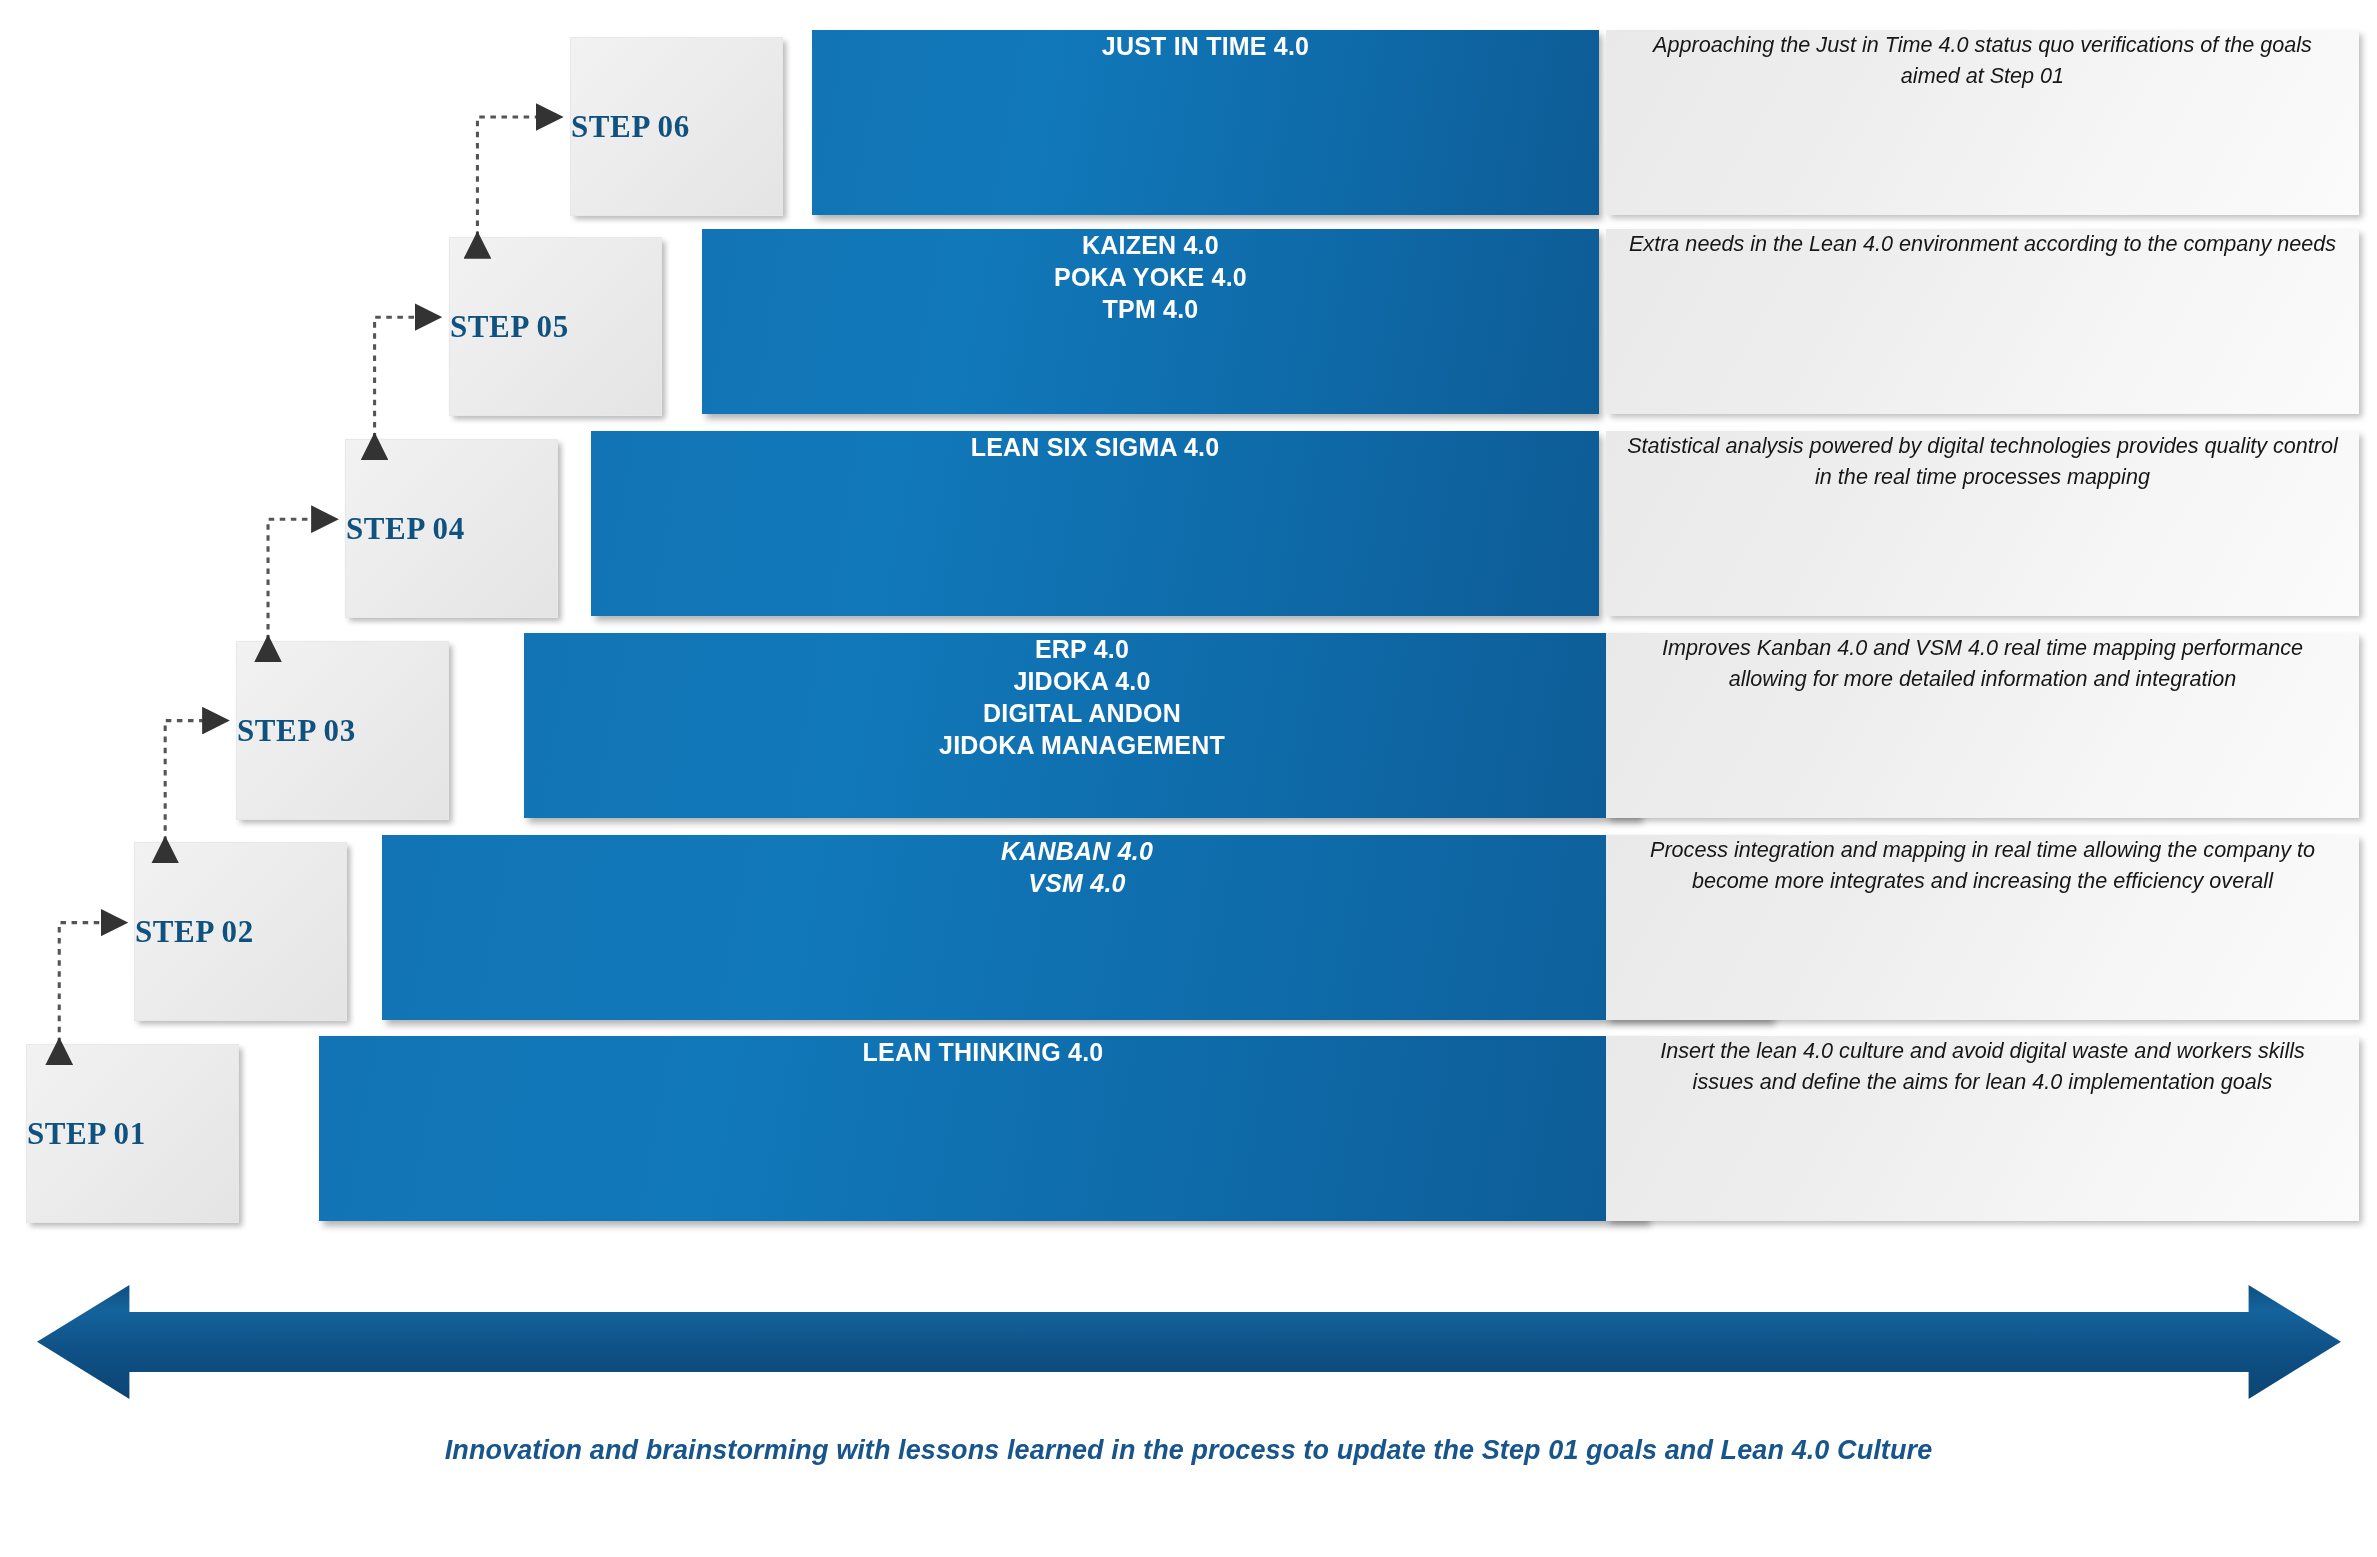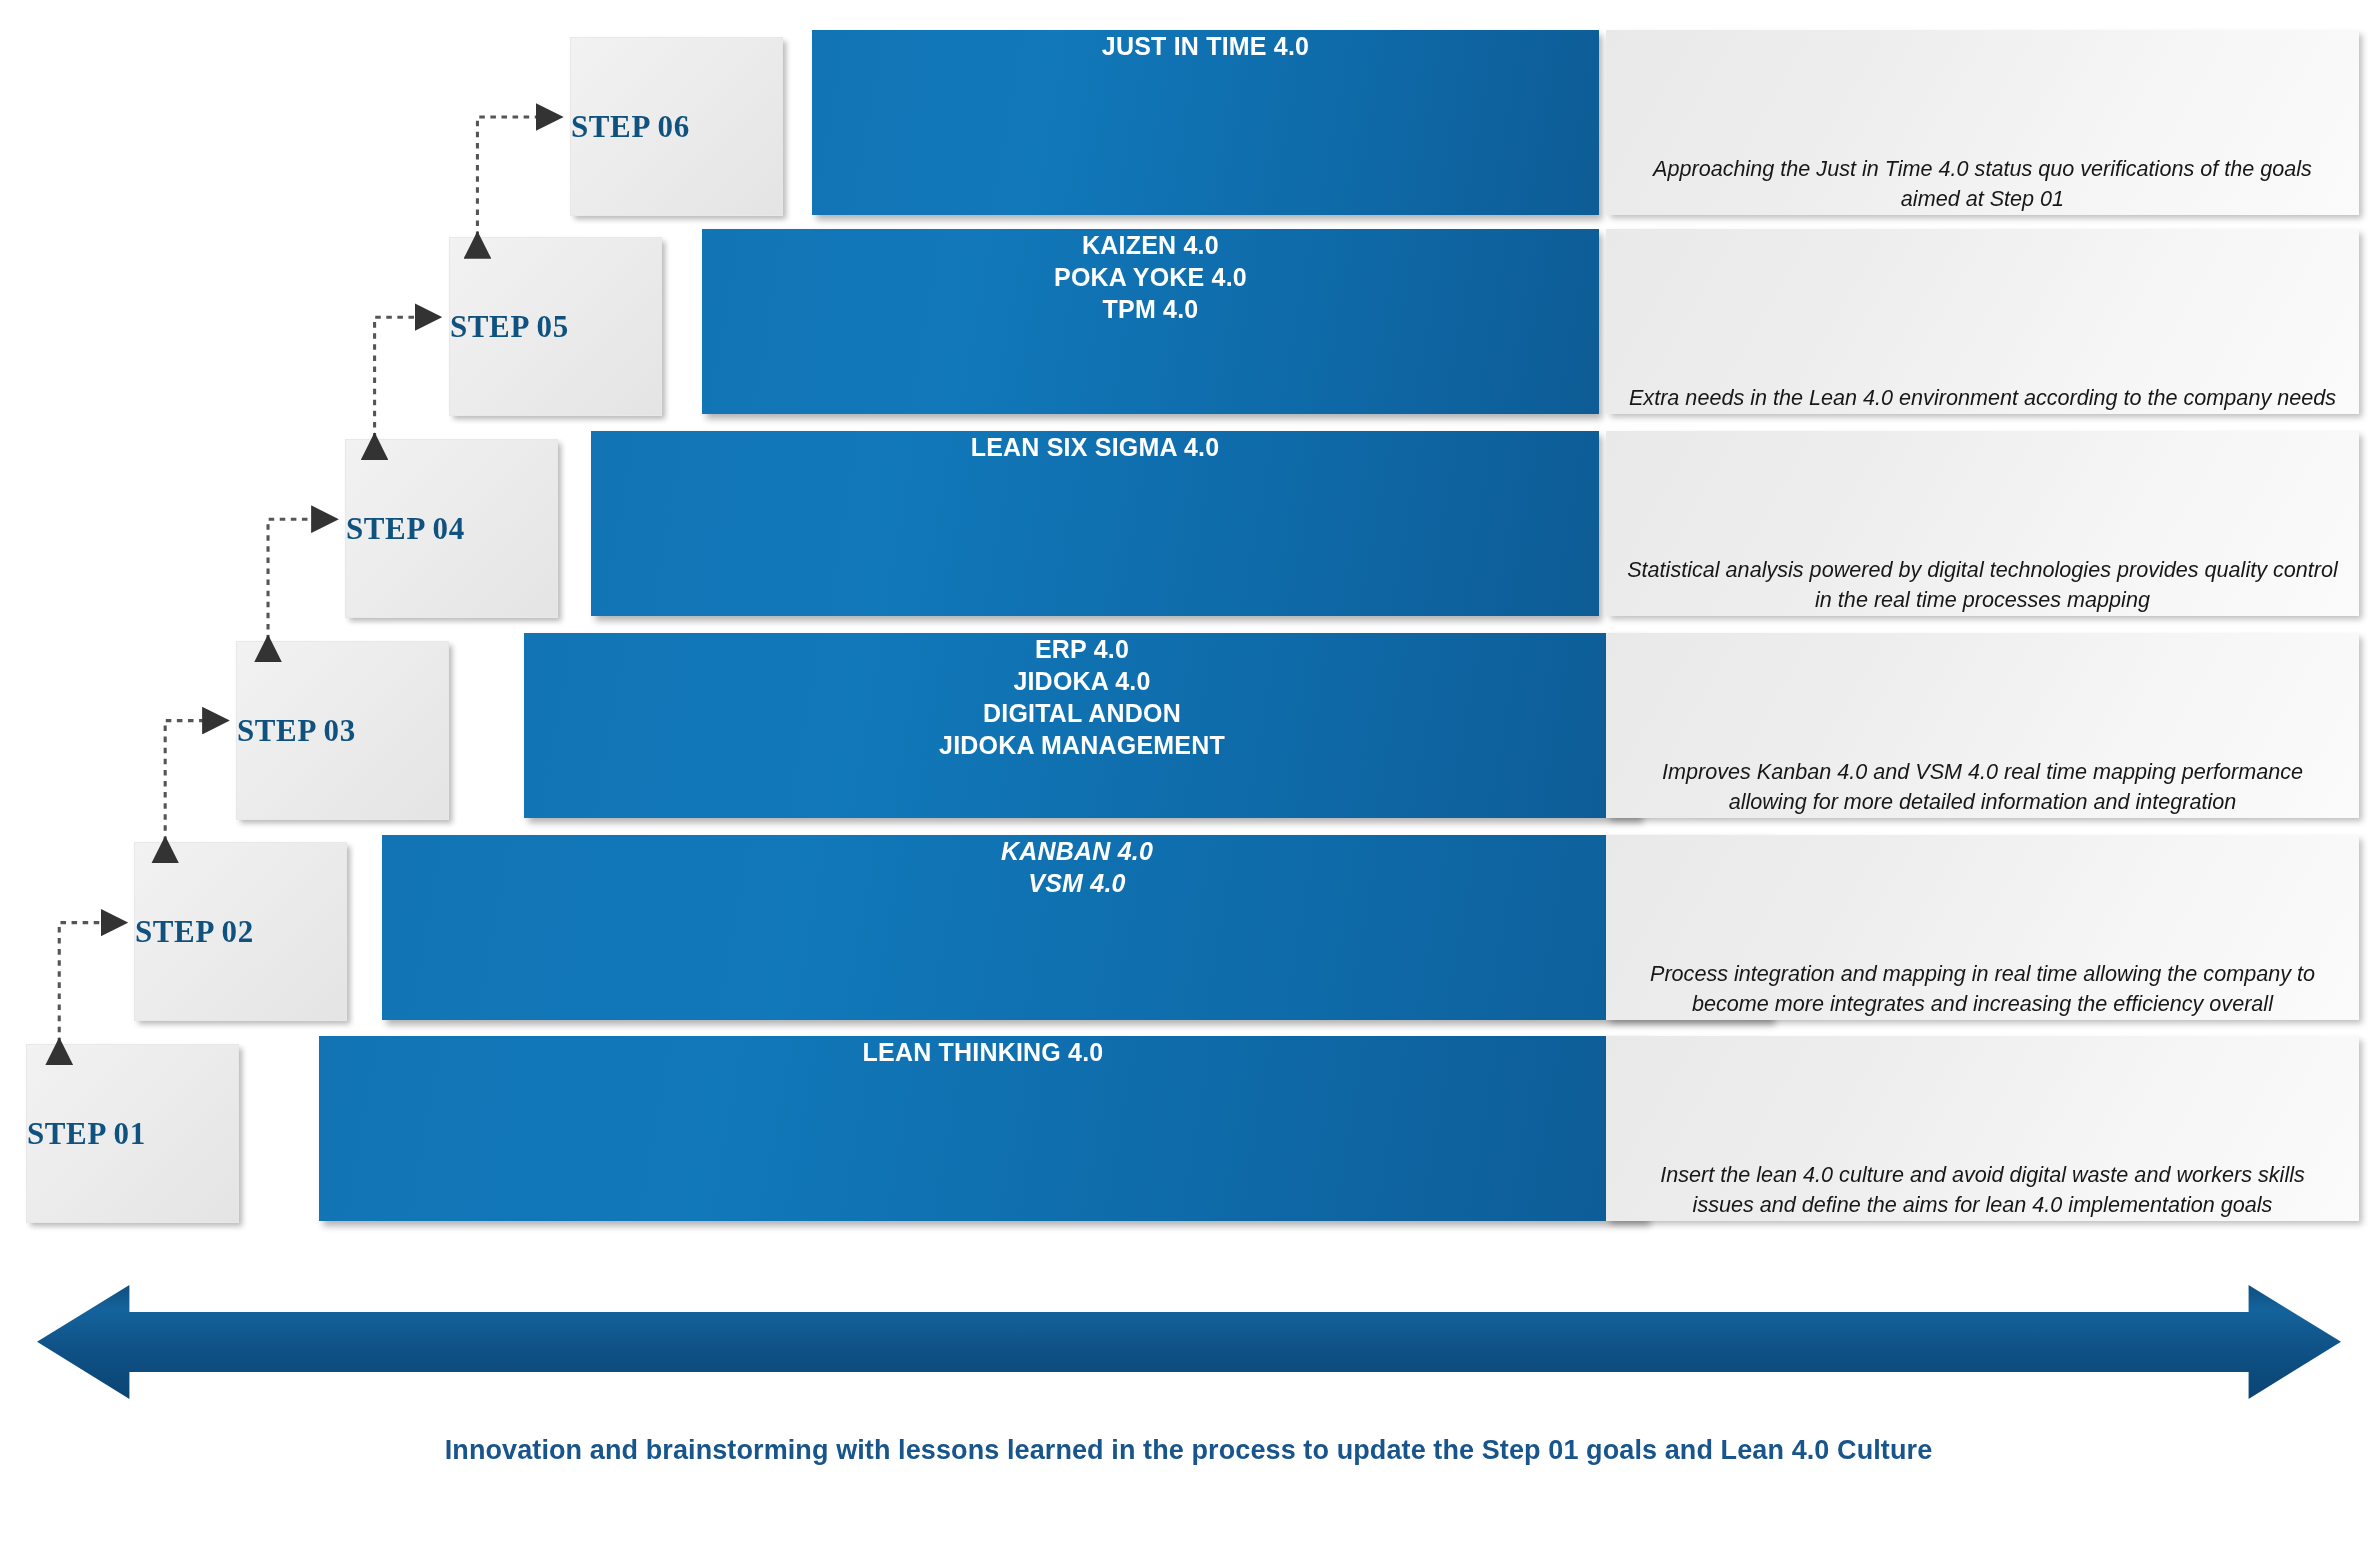--- a/index.html
+++ b/index.html
@@ -43,21 +43,21 @@
     text-align:center;
     letter-spacing:0.2px;
     white-space:nowrap;
   }
 
   
   .desc-box{
     position:absolute;
     background:linear-gradient(120deg,#e9e9e9 0%,#eeeeee 35%,#f6f6f6 70%,#fbfbfb 100%);
     box-shadow:3.7px 4.3px 6.2px rgba(0,0,0,0.26);
-    display:flex;align-items:flex-end;justify-content:center;
+    display:flex;align-items:flex-start;justify-content:center;
     padding:0 21px;
     box-sizing:border-box;
   }
   .desc-box .desc-text{
     color:#171717;
     font-style:italic;
     font-size:21.6px;
     line-height:1.42;
     text-align:center;
   }
@@ -67,21 +67,21 @@
 
   
   #bottom-arrow{position:absolute;left:37px;top:1285px;width:2304px;height:114px;}
 
   
   #caption{
     position:absolute;left:0;top:1435px;width:2377px;
     text-align:center;
   }
   #caption .caption-text{
-    color:#17558c;font-weight:bold;font-size:27px;
+    color:#17558c;font-weight:bold;font-style:italic;font-size:27px;
     letter-spacing:0.1px;
   }
 </style>
 </head>
 <body>
 
 <div id="stage">
 
   <div class="step-box" style="left:570px;top:37px;width:213px;height:179px;">
     <span class="step-label">STEP 06</span>

